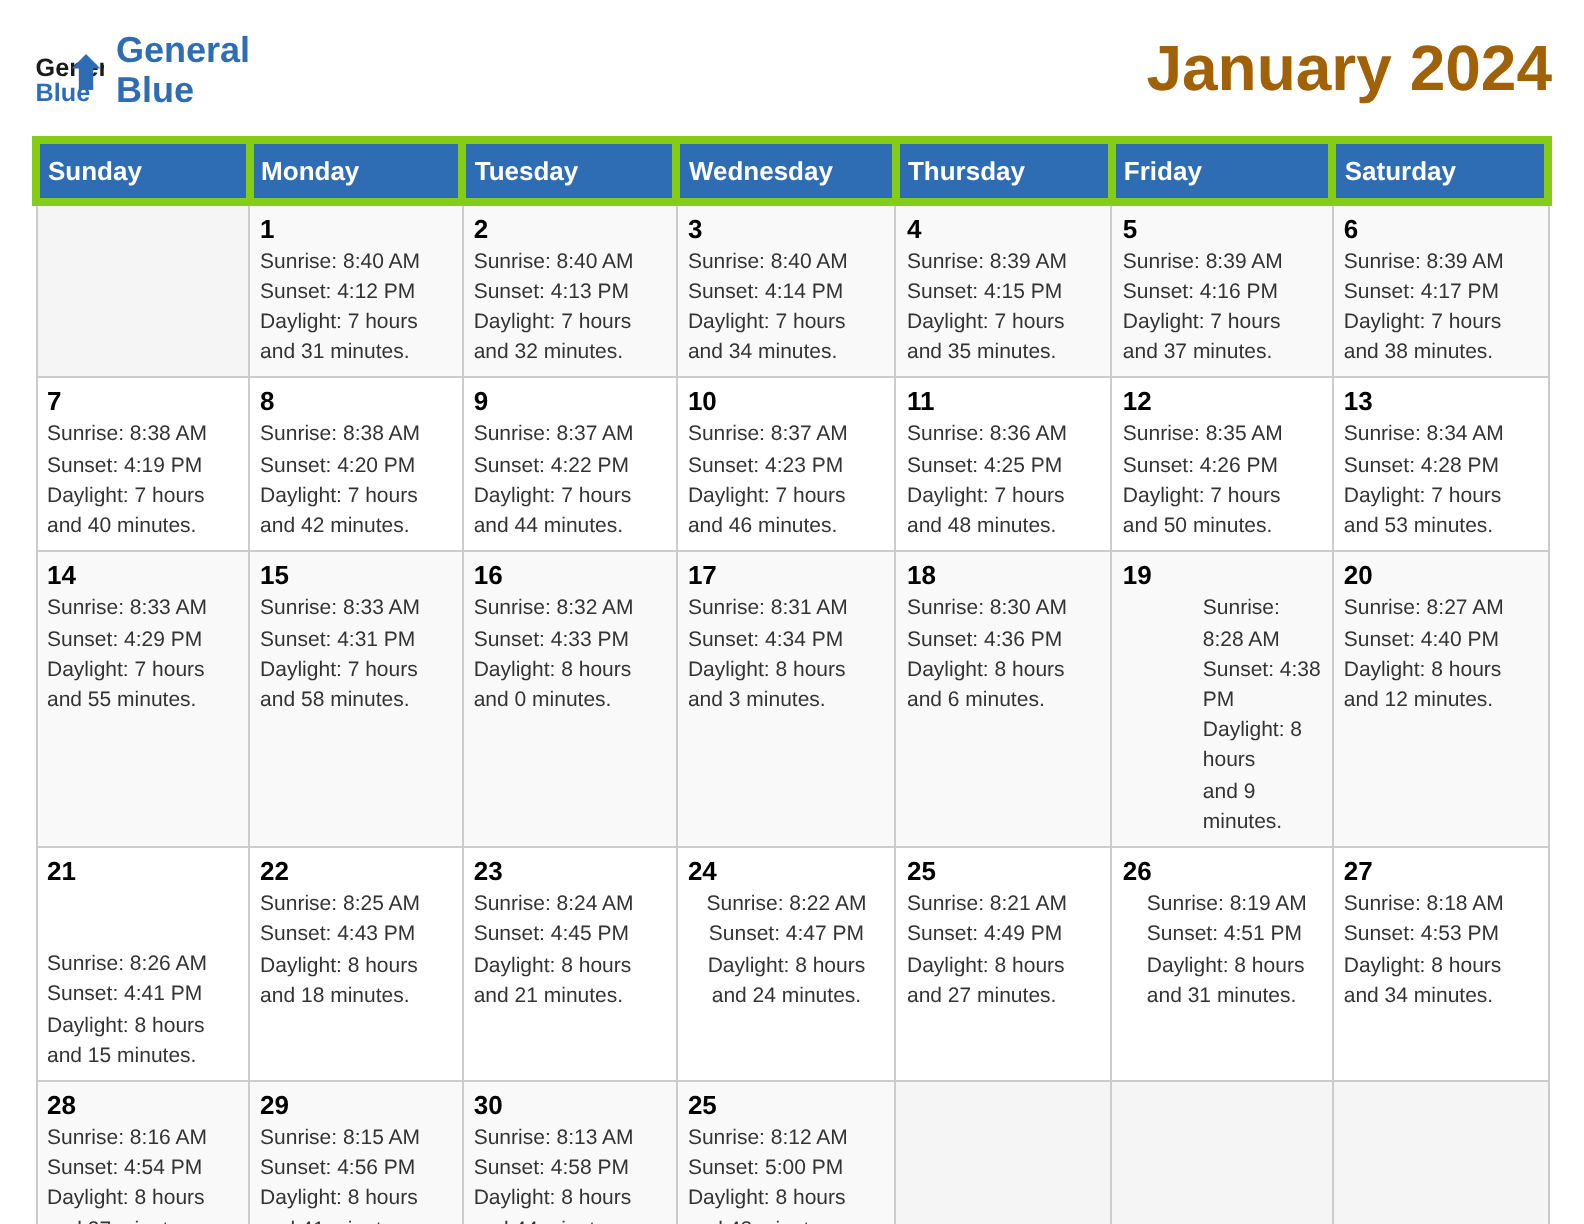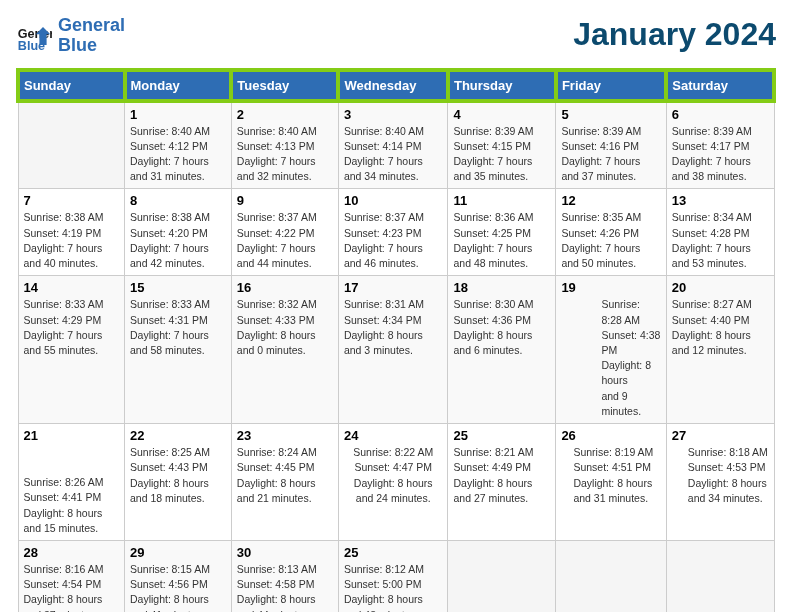--- a/index.html
+++ b/index.html
@@ -33,21 +33,21 @@
     .logo-icon {
       width: 36px;
       height: 36px;
     }
     .title-block {
       text-align: right;
     }
     .month-title {
       font-size: 32px;
       font-weight: bold;
-      color: #0c4a6e;
+      color: #a16207;
       text-align: center;
     }
     .location {
       font-size: 16px;
       color: #444;
     }
     table {
       width: 100%;
       border-collapse: collapse;
       font-size: 11px;
@@ -306,21 +306,21 @@
         </td>
         <td>
           <span class="day-number">26</span>
           <div class="day-info" style="white-space: pre-line; margin-left: 12px;">Sunrise: 8:19 AM
 Sunset: 4:51 PM
 Daylight: 8 hours
 and 31 minutes.</div>
         </td>
         <td>
           <span class="day-number">27</span>
-          <div class="day-info" style="white-space: pre-line; margin-left: 16px;">Sunrise: 8:18 AM
+          <div class="day-info" style="white-space: pre-line;">Sunrise: 8:18 AM
 Sunset: 4:53 PM
 Daylight: 8 hours
 and 34 minutes.</div>
         </td>
       </tr>
       <tr>
         <td>
           <span class="day-number">28</span>
           <div class="day-info" style="white-space: pre-line;">Sunrise: 8:16 AM
 Sunset: 4:54 PM

